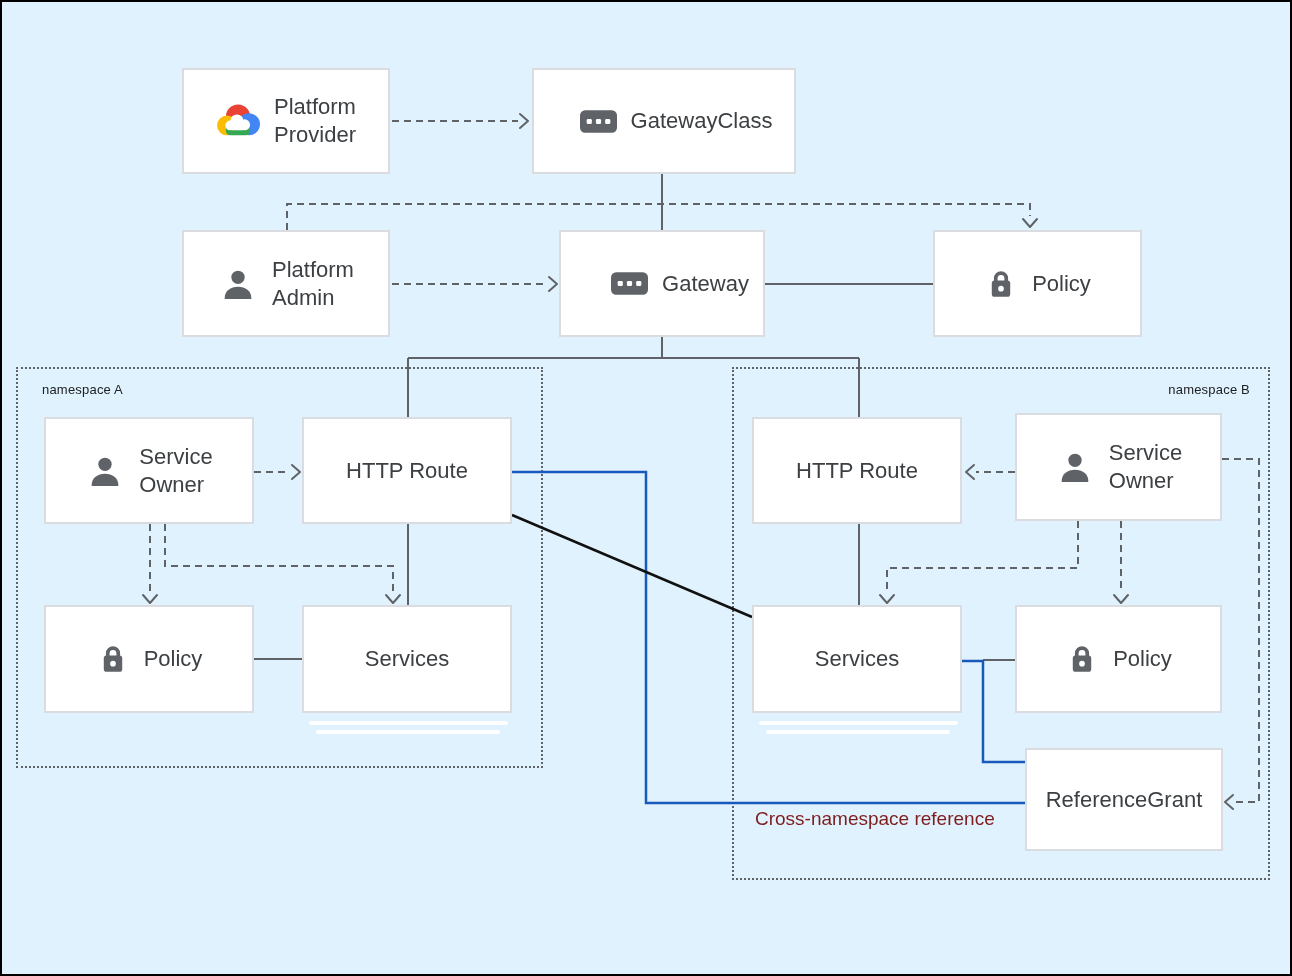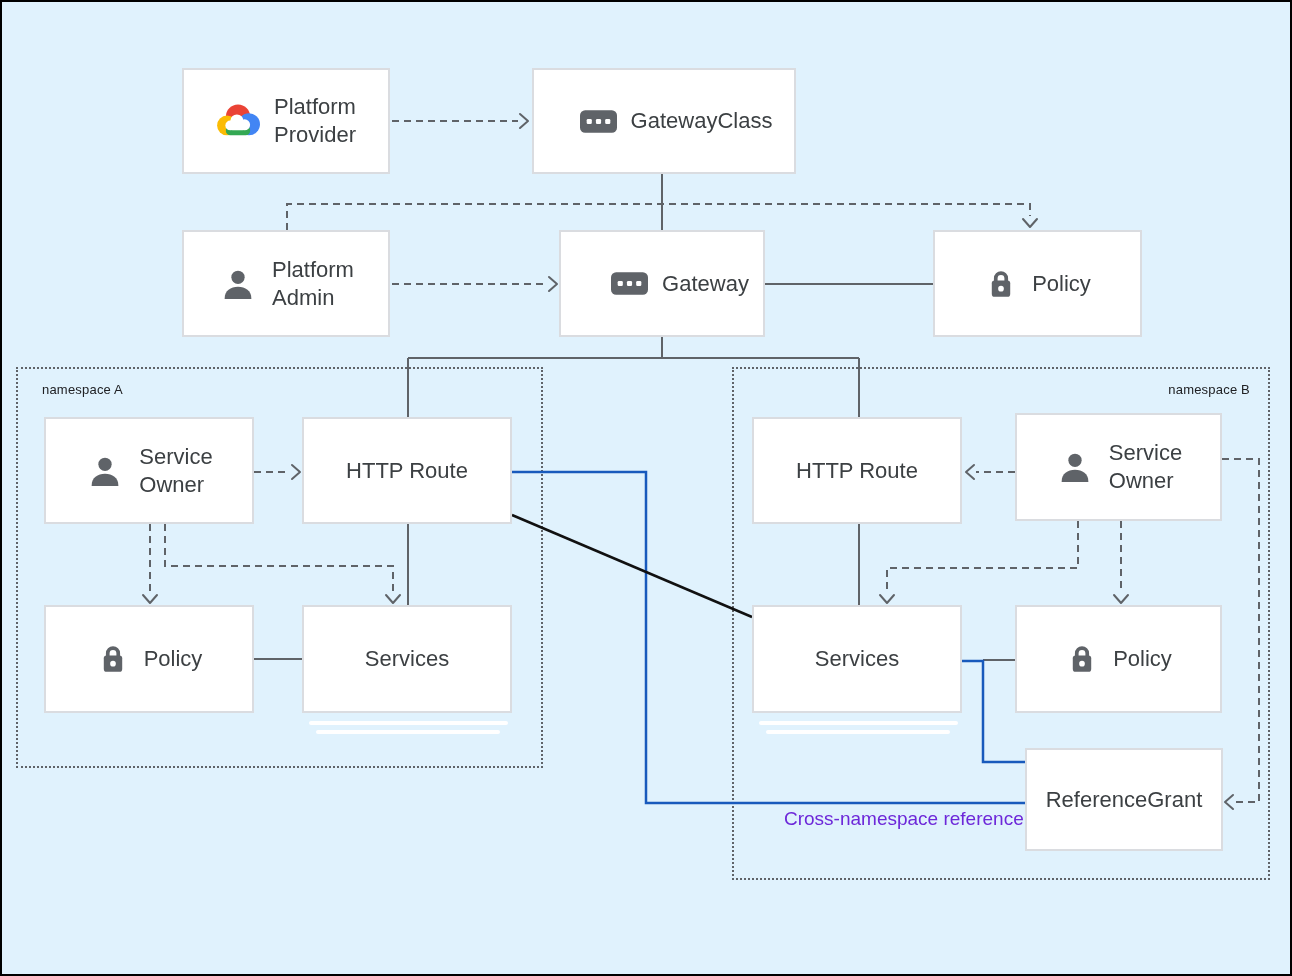--- a/index.html
+++ b/index.html
@@ -39,24 +39,23 @@
     font-size:22px;
     line-height:1.27;
     white-space:pre-line;
   }
   .node .icon{display:flex;align-items:center;justify-content:center;}
   svg.wires{position:absolute;left:0;top:0;z-index:2;}
   .stack-bar{position:absolute;background:#fff;border-radius:2px;z-index:3;}
   .blue-note{
     position:absolute;
     font-size:19px;
-    color:#6d28d9;
+    color:#7f1d1d;
     z-index:4;
     white-space:nowrap;
-    margin-left:29px;
   }
 </style>
 </head>
 <body>
 
 <div class="canvas">
 
   <div class="ns" style="left:14px;top:365px;width:527px;height:401px;">
     <div class="ns-label" style="left:24px;top:13px;">namespace A</div>
   </div>

